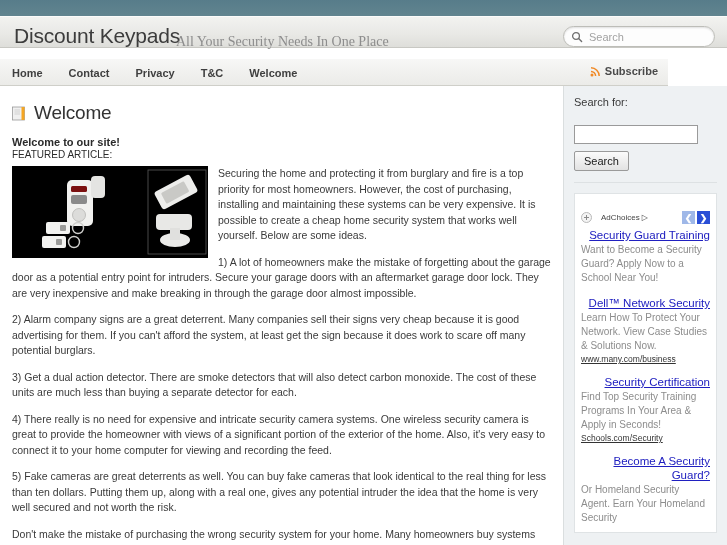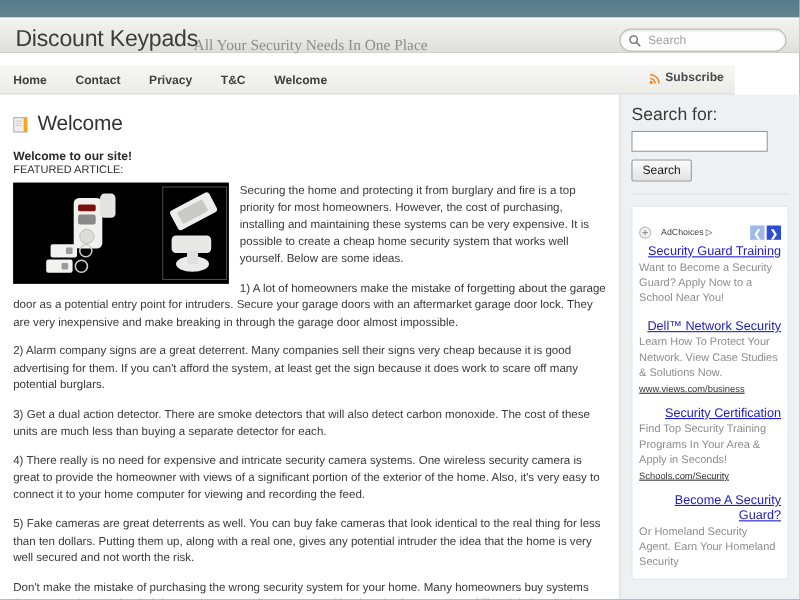--- a/index.html
+++ b/index.html
@@ -129,21 +129,21 @@
   
   .sidebar {
     position: absolute; top: 86px; left: 563px;
     width: 164px; height: 459px;
     background: #eef1f3;
     border-left: 1px solid #dadedf;
     padding: 10px;
     overflow: hidden;
   }
   .side-search-label {
-    font-size: 16px; color: #3a3a3a; margin-bottom: 5px;
+    font-size: 11px; color: #3a3a3a; margin-bottom: 17px;
   }
   .side-search-input {
     width: 124px; height: 19px;
     border: 1px solid #9a9a9a;
     background: #fff; outline: none;
     font-family: "Liberation Sans", sans-serif;
     font-size: 11px; padding: 0 3px;
     display: block; margin-bottom: 7px;
   }
   .side-search-btn {
@@ -325,21 +325,21 @@
       </div>
 
       <div class="ad-item">
         <a class="ad-title" href="#">Security Guard Training</a>
         <div class="ad-desc">Want to Become a Security Guard? Apply Now to a School Near You!</div>
       </div>
 
       <div class="ad-item">
         <a class="ad-title" href="#">Dell™ Network Security</a>
         <div class="ad-desc">Learn How To Protect Your Network. View Case Studies &amp; Solutions Now.</div>
-        <a class="ad-url" href="#">www.views.com/business</a>
+        <a class="ad-url" href="#">www.many.com/business</a>
       </div>
 
       <div class="ad-item">
         <a class="ad-title" href="#">Security Certification</a>
         <div class="ad-desc">Find Top Security Training Programs In Your Area &amp; Apply in Seconds!</div>
         <a class="ad-url" href="#">Schools.com/Security</a>
       </div>
 
       <div class="ad-item">
         <a class="ad-title" href="#">Become A Security Guard?</a>

